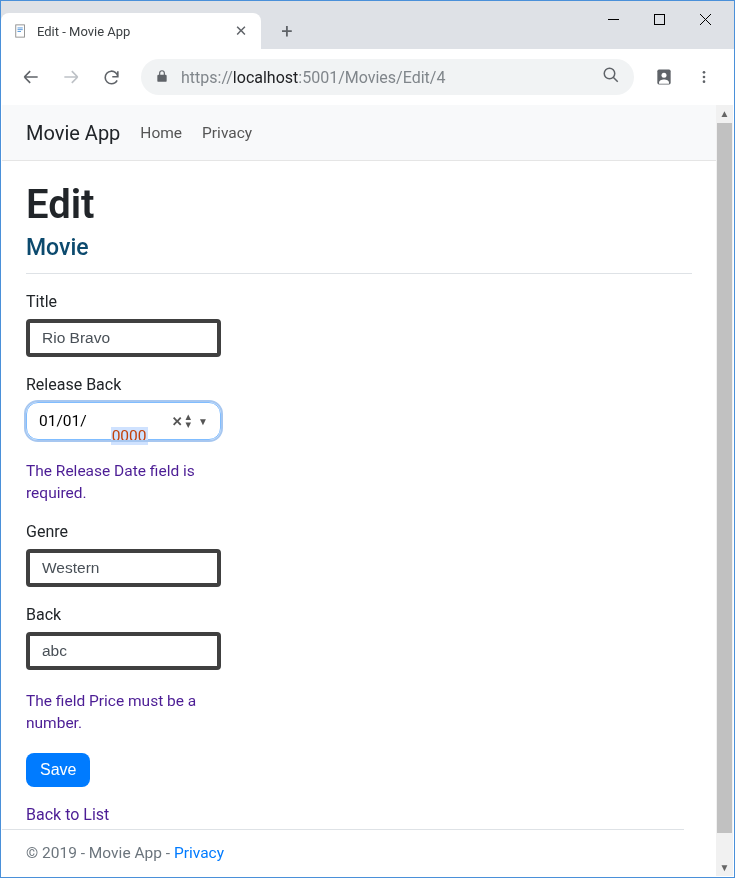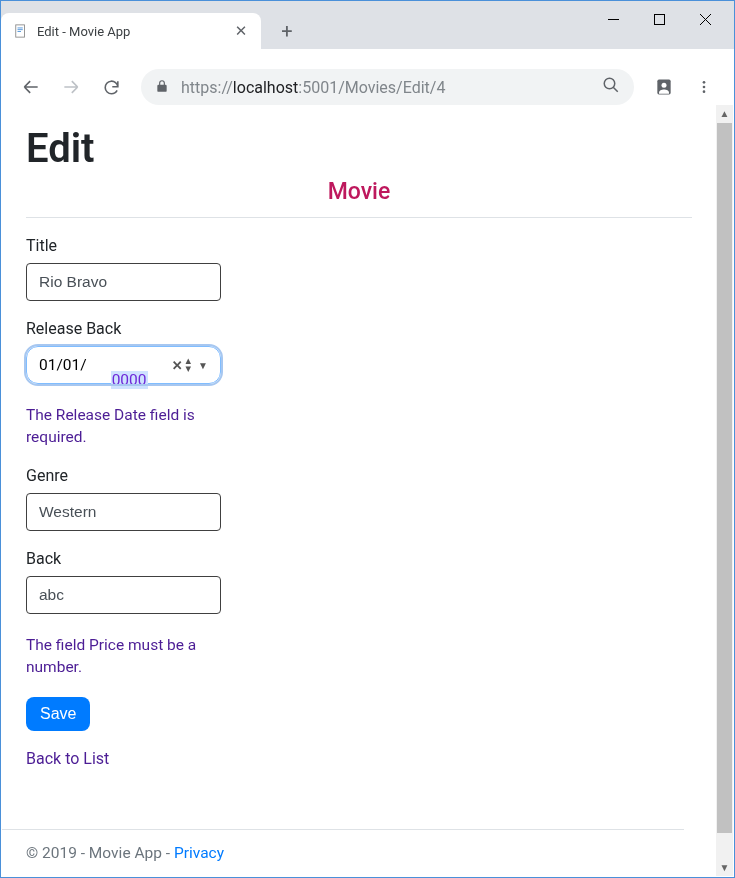--- a/index.html
+++ b/index.html
@@ -67,21 +67,21 @@
     .win-btn {
       width: 46px; height: 32px;
       display: flex; align-items: center; justify-content: center;
       color: #000;
       cursor: pointer;
     }
     .toolbar {
       background: #fff;
       height: 56px;
       display: flex;
-      align-items: flex-end;
+      align-items: center;
       padding: 0 12px;
       gap: 4px;
     }
     .nav-btn {
       width: 36px; height: 36px;
       display: flex; align-items: center; justify-content: center;
       color: #5f6368;
       cursor: pointer;
       border-radius: 50%;
     }
@@ -166,40 +166,39 @@
     }
     h1 {
       font-size: 40px;
       font-weight: 600;
       color: #212529;
       margin-bottom: 6px;
     }
     h4 {
       font-size: 23px;
       font-weight: 500;
-      color: #be185d;
+      color: #0c4a6e;
       margin-bottom: 12px;
-      text-align: center;
     }
     hr {
       border: none;
       border-top: 1px solid #dee2e6;
       margin-bottom: 18px;
     }
     .form-group { margin-bottom: 18px; width: 195px; }
     .form-label {
       display: block;
       font-size: 16px;
       color: #212529;
       margin-bottom: 8px;
     }
     .form-control {
       width: 100%;
       height: 38px;
-      border: 1px solid #404040;
+      border: 4px solid #404040;
       border-radius: 4px;
       padding: 6px 12px;
       font-size: 15.5px;
       color: #495057;
       background: #fff;
     }
     .date-wrapper {
       position: relative;
       width: 195px;
     }
@@ -215,21 +214,21 @@
       outline: 2px solid #a7c7f0;
       outline-offset: 0;
       border-color: #80bdff;
       display: flex;
       align-items: center;
       gap: 24px;
     }
     .date-text { color: #000; }
     .date-year-sel {
       background: #cfe2ff;
-      color: #6d28d9;
+      color: #c2410c;
       padding: 0 1px;
       margin-top: 30px;
     }
     .date-controls {
       margin-left: auto;
       display: flex;
       align-items: center;
       gap: 3px;
       color: #555;
     }
@@ -350,20 +349,25 @@
           <circle cx="12" cy="5" r="2" fill="#5f6368"></circle>
           <circle cx="12" cy="12" r="2" fill="#5f6368"></circle>
           <circle cx="12" cy="19" r="2" fill="#5f6368"></circle>
         </svg>
     </div>
   </div>
 </div>
 
 <div class="viewport">
   <div class="page">
+    <div class="navbar">
+      <span class="brand">Movie App</span>
+      <span class="navlink">Home</span>
+      <span class="navlink">Privacy</span>
+    </div>
 
     <div class="container">
       <h1>Edit</h1>
       <h4>Movie</h4>
       <hr>
 
       <div class="form-group">
         <label class="form-label">Title</label>
         <input class="form-control" value="Rio Bravo" style="">
       </div>

